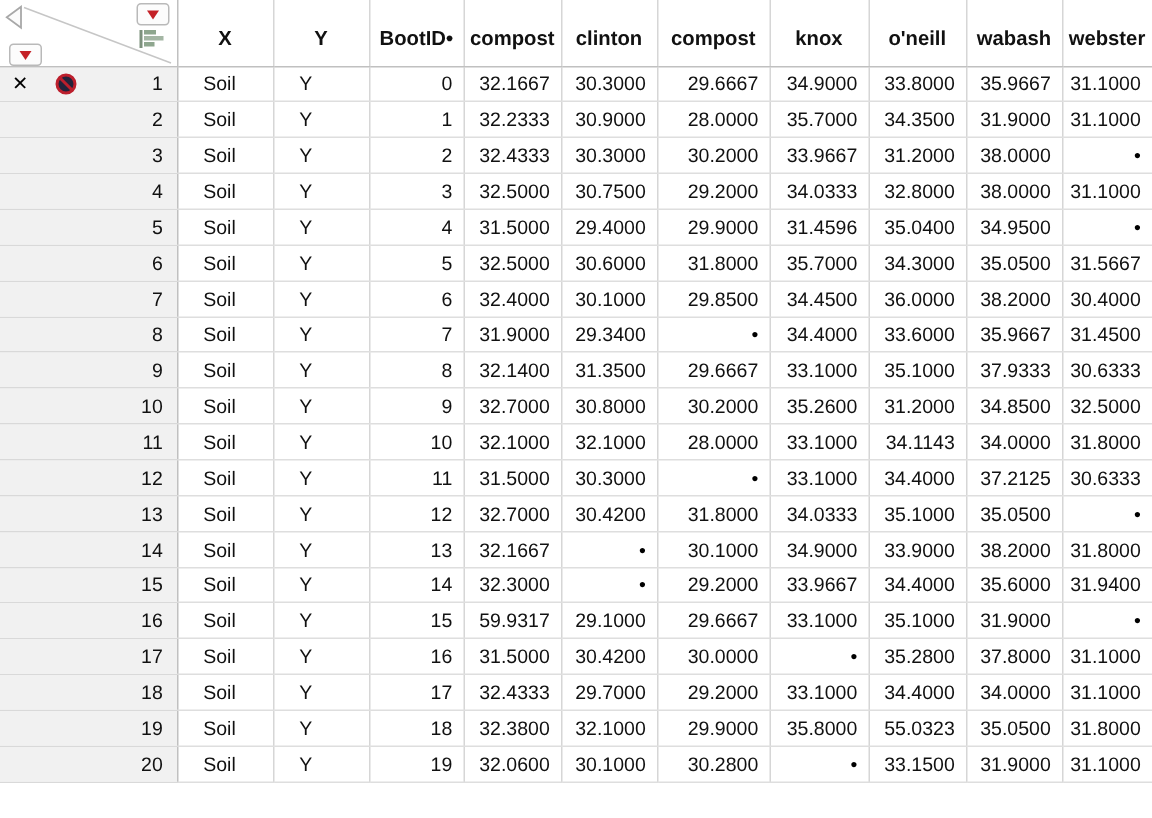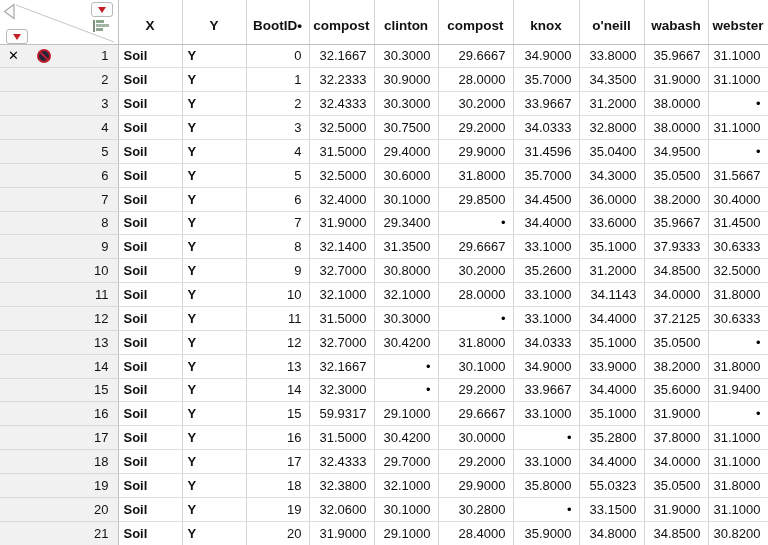--- a/index.html
+++ b/index.html
@@ -23,21 +23,21 @@
   .grid thead th.corner {
     position:relative; padding:0;
     border-right:1px solid #c0c0c0;
   }
   .grid tbody tr { height:23.86px; }
   .grid td.rowhead {
     background:#f1f1f1; text-align:right; padding-right:9px;
     border-right:1px solid #c0c0c0; position:relative;
     border-bottom:1px solid #d9d9d9;
   }
-  .grid td.txt { text-align:left; padding-left:5px; background:#fff;font-weight:bold; }
+  .grid td.txt { text-align:left; padding-left:17px; background:#fff; }
   .grid td.num { text-align:right; padding-right:7px; background:#fff; }
   .grid td.missing { color:#000; }
 
   
   .collapse-icon { position:absolute; left:3px; top:3px; width:13px; height:17px; }
   .diag { position:absolute; left:0; top:0; width:118px; height:44px; pointer-events:none; }
   .menu-btn {
     position:absolute; width:20px; height:13px; border:1px solid #b9b9b9;
     border-radius:3px; background:#fcfcfc;
     display:flex; align-items:center; justify-content:center;
@@ -380,28 +380,15 @@
           <td class="txt">Y</td>
           <td class="num">19</td>
           <td class="num">32.0600</td>
           <td class="num">30.1000</td>
           <td class="num">30.2800</td>
           <td class="num missing">•</td>
           <td class="num">33.1500</td>
           <td class="num">31.9000</td>
           <td class="num">31.1000</td>
         </tr>
-        <tr>
-          <td class="rowhead">21</td>
-          <td class="txt">Soil</td>
-          <td class="txt">Y</td>
-          <td class="num">20</td>
-          <td class="num">31.9000</td>
-          <td class="num">29.1000</td>
-          <td class="num">28.4000</td>
-          <td class="num">35.9000</td>
-          <td class="num">34.8000</td>
-          <td class="num">34.8500</td>
-          <td class="num">30.8200</td>
-        </tr>
       </tbody>
   </table>
 </div>
 
 </body></html>

